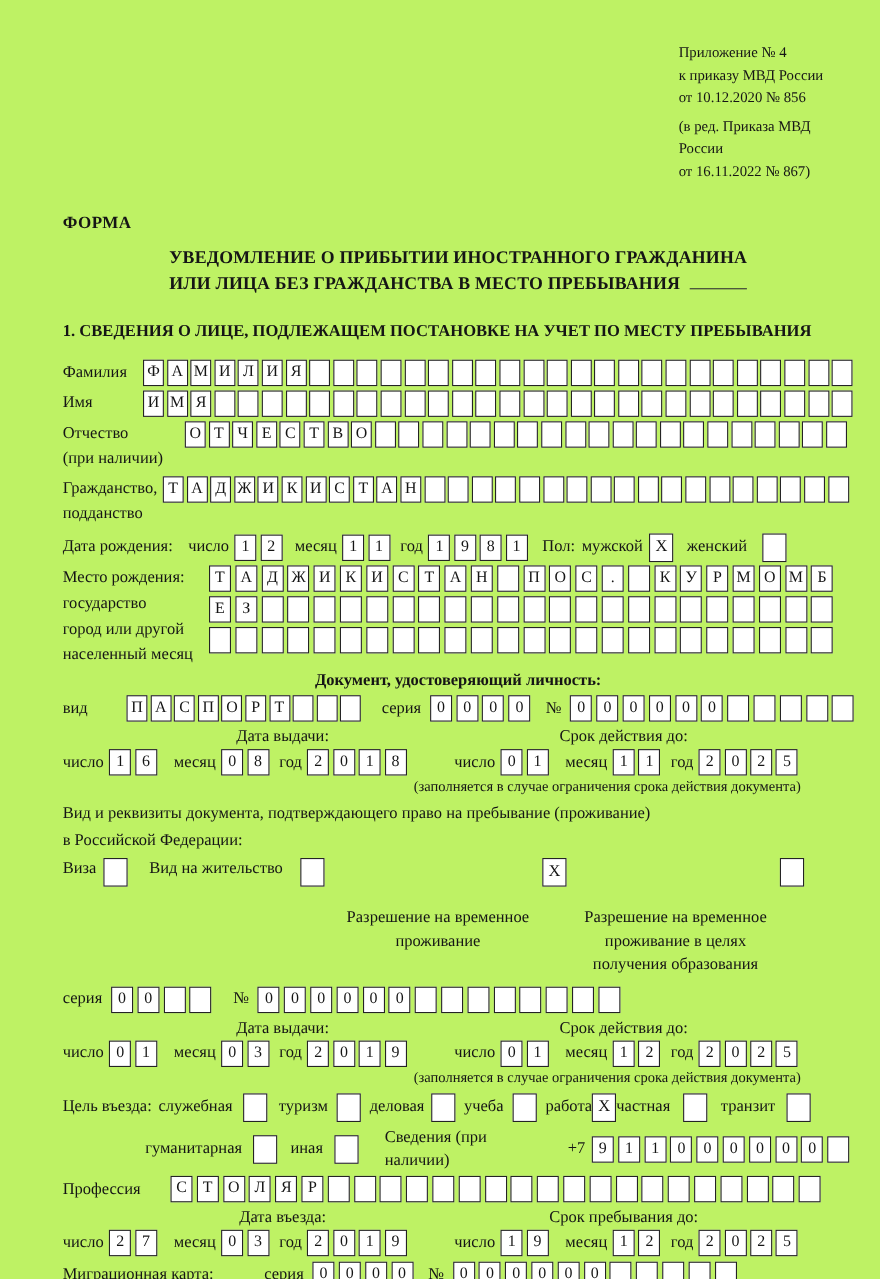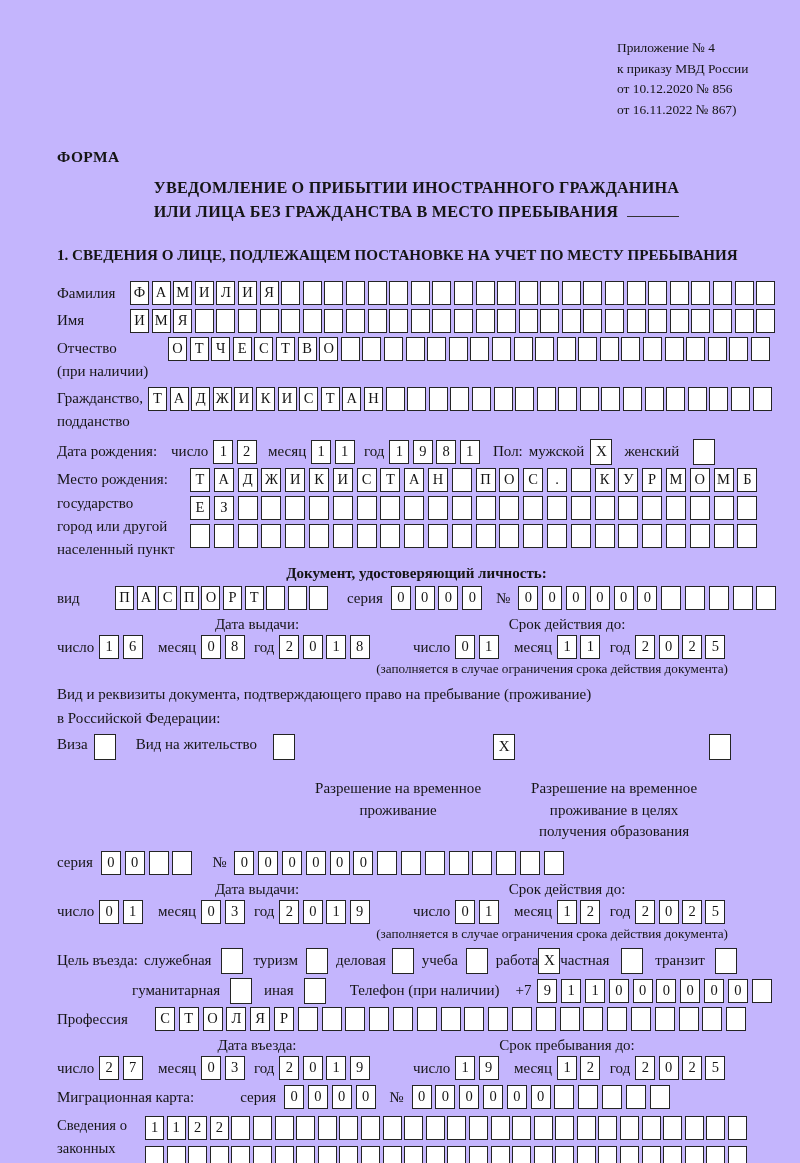--- a/index.html
+++ b/index.html
@@ -1,19 +1,19 @@
 <!DOCTYPE html>
 <html><head>
 <meta charset="utf-8">
 <style>
   html,body{margin:0;padding:0;}
   body{width:800px;height:1163px;background:#ffffff;color:#151515;
        font-family:"Liberation Serif","DejaVu Serif",serif;}
   .page{box-sizing:border-box;width:800px;height:1163px;overflow:hidden;
-        padding:38px 24px 8px 57px;position:relative;background:#c4b5fd;}
+        padding:38px 24px 8px 57px;position:relative;background:#bef264;}
 
   .annex{margin-left:560px;font-size:13.4px;line-height:20.5px;}
   .annex .ed{margin-top:5px;}
   .form-word{text-align:left;padding-right:32px;font-weight:bold;font-size:15.5px;
              margin-top:28px;letter-spacing:.4px;}
   .title{text-align:center;font-weight:bold;font-size:16.2px;line-height:23.5px;
          margin-top:11px;letter-spacing:.2px;}
   .title-blank{display:inline-block;width:52px;border-bottom:1.7px solid #333;
                height:13px;margin-left:9px;}
   .section1{font-weight:bold;font-size:15.1px;margin-top:23px;margin-bottom:17px;}
@@ -55,20 +55,21 @@
 </style>
 </head>
 <body>
 
 <div class="page">
 
   <div class="annex">
     <div>Приложение № 4</div>
     <div>к приказу МВД России</div>
     <div>от 10.12.2020 № 856</div>
+    <div class="ed">(в ред. Приказа МВД России</div>
     <div>от 16.11.2022 № 867)</div>
   </div>
 
   <div class="form-word">ФОРМА</div>
 
   <div class="title">
     <span>УВЕДОМЛЕНИЕ О ПРИБЫТИИ ИНОСТРАННОГО ГРАЖДАНИНА</span><br>
     <span>ИЛИ ЛИЦА БЕЗ ГРАЖДАНСТВА В МЕСТО ПРЕБЫВАНИЯ</span><span class="title-blank"></span>
   </div>
 
@@ -251,21 +252,21 @@
     <span class="checkbox ml6">X</span>
     <span class="lbl ml12">женский</span>
     <span class="checkbox ml14"></span>
   </div>
 
   <div class="row top">
     <span class="w133 mlines">
       <span>Место рождения:</span><br>
       <span>государство</span><br>
       <span>город или другой</span><br>
-      <span>населенный пункт</span>
+      <span>населенный месяц</span>
     </span>
     <span class="vrows">
       <div class="row">
         <span class="cells wide">
             <span class="cell">Т</span>
             <span class="cell">А</span>
             <span class="cell">Д</span>
             <span class="cell">Ж</span>
             <span class="cell">И</span>
             <span class="cell">К</span>
@@ -563,21 +564,21 @@
     <span class="checkbox ml12"></span>
     <span class="lbl ml12">транзит</span>
     <span class="checkbox ml10"></span>
   </div>
 
   <div class="row" style="margin-left:75px;">
     <span class="lbl">гуманитарная</span>
     <span class="checkbox ml10"></span>
     <span class="lbl ml12">иная</span>
     <span class="checkbox ml10"></span>
-    <span class="lbl ml24">Телефон (при наличии)</span>
+    <span class="lbl ml24">Сведения (при наличии)</span>
     <span class="lbl ml16">+7</span>
     <span class="cells wide ml6">
         <span class="cell">9</span>
         <span class="cell">1</span>
         <span class="cell">1</span>
         <span class="cell">0</span>
         <span class="cell">0</span>
         <span class="cell">0</span>
         <span class="cell">0</span>
         <span class="cell">0</span>

